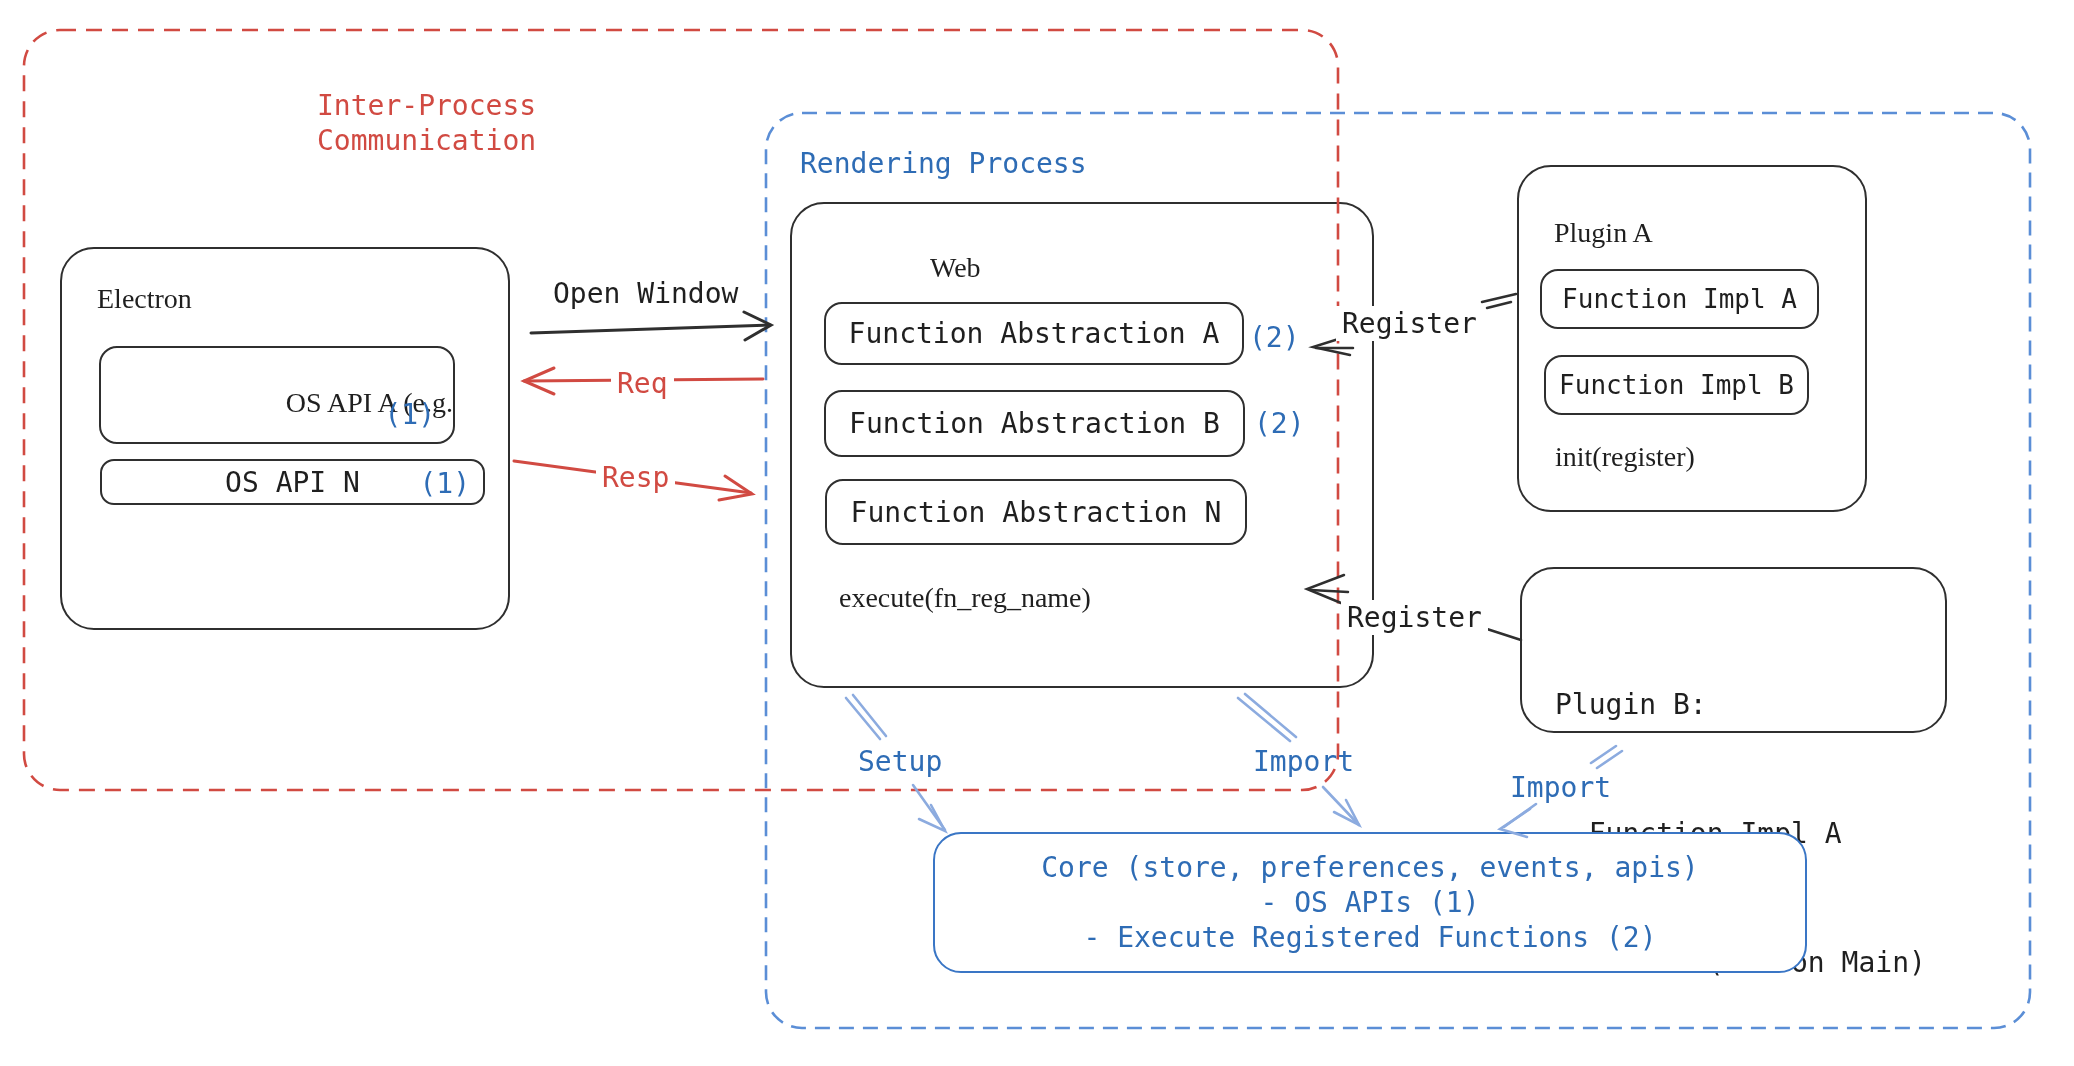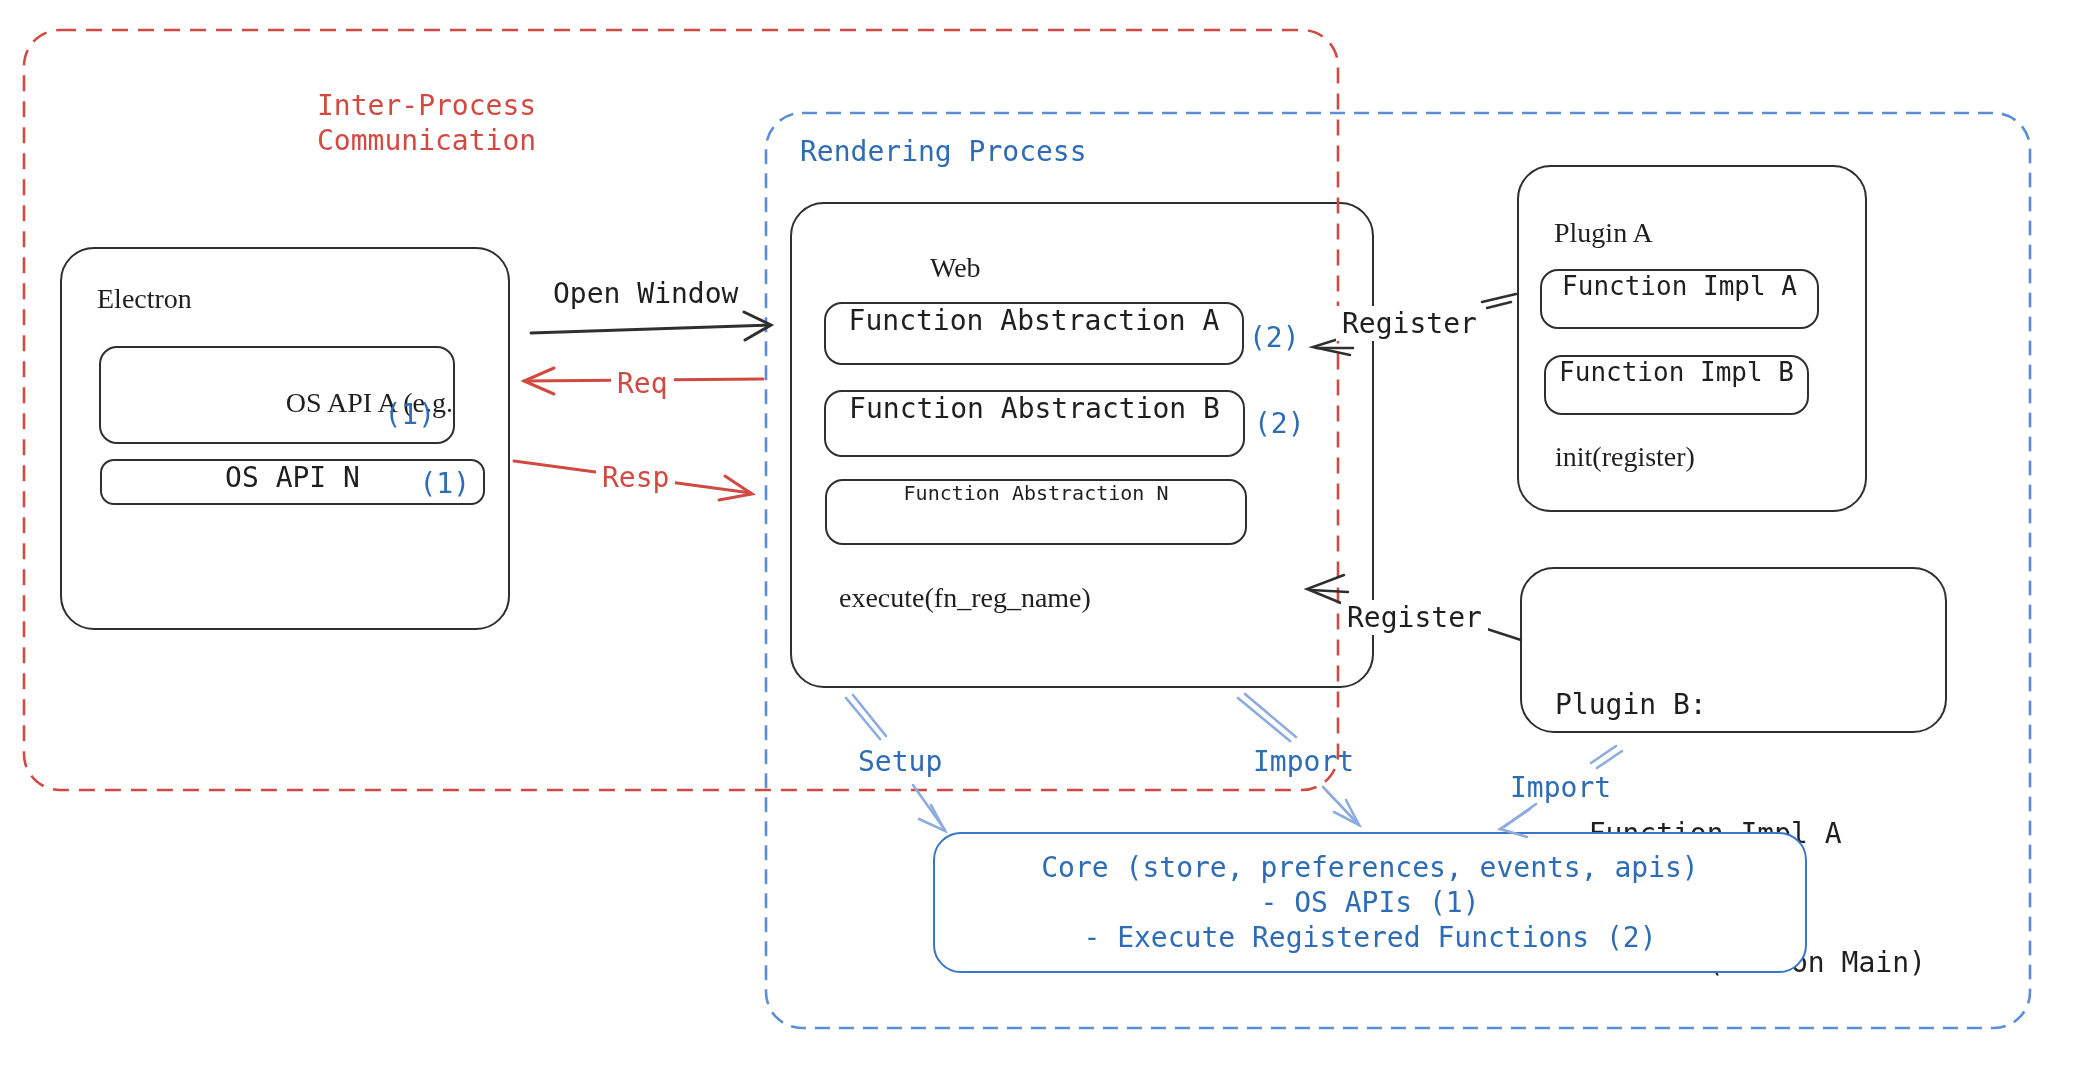--- a/index.html
+++ b/index.html
@@ -8,21 +8,21 @@
     font-family:"DejaVu Sans Mono","Liberation Mono",monospace;
     color:#1f1f1f;
   }
   .box{position:absolute;background:#ffffff;border:2.5px solid #2f2f2f;box-sizing:border-box;z-index:2;}
   .big{border-radius:34px;}
   .small{border-radius:18px;}
   .lbl{position:absolute;z-index:10;font-size:28px;line-height:35px;white-space:pre;}
   .red{color:#d14a42;}
   .blue{color:#2e6cb5;}
   .onwhite{background:#ffffff;padding:0 6px;}
-  .center-xy{display:flex;justify-content:center;}
+  .center-xy{display:flex;align-items:center;justify-content:center;}
   svg.overlay{position:absolute;left:0;top:0;z-index:5;pointer-events:none;}
   .badge{position:absolute;font-size:28px;color:#2e6cb5;z-index:3;}
   .inner-lbl{position:absolute;font-size:28px;line-height:35px;white-space:pre;font-family:Liberation Serif, serif;}
   .core-box{
     position:absolute;background:#ffffff;border:2.5px solid #3a76c5;border-radius:28px;
     box-sizing:border-box;z-index:2;display:flex;flex-direction:column;
     align-items:center;justify-content:center;text-align:center;
     color:#2e6cb5;font-size:28px;line-height:35px;
   }
   .pluginb-lines{position:absolute;left:33px;top:28px;font-size:28px;line-height:43px;white-space:pre;}
@@ -48,21 +48,21 @@
     <div class="inner-lbl" style="left:138px;top:46px;">Web</div>
     <div class="box small center-xy" style="left:32px;top:98px;width:420px;height:63px;border-width:2.2px;">
       <span style="font-size:28px;">Function Abstraction A</span>
     </div>
     <div class="badge" style="left:457px;top:117px;">(2)</div>
     <div class="box small center-xy" style="left:32px;top:186px;width:421px;height:67px;border-width:2.2px;">
       <span style="font-size:28px;">Function Abstraction B</span>
     </div>
     <div class="badge" style="left:462px;top:203px;">(2)</div>
     <div class="box small center-xy" style="left:33px;top:275px;width:422px;height:66px;border-width:2.2px;">
-      <span style="font-size:20px;">Function Abstraction N</span>
+      <span style="font-size:28px;">Function Abstraction N</span>
     </div>
     <div class="inner-lbl" style="left:47px;top:376px;">execute(fn_reg_name)</div>
   </div>
 
   <div class="box big" style="left:1517px;top:165px;width:350px;height:347px;">
     <div class="inner-lbl" style="left:35px;top:48px;">Plugin A</div>
     <div class="box small center-xy" style="left:21px;top:102px;width:279px;height:60px;border-width:2.2px;">
       <span style="font-size:26px;">Function Impl A</span>
     </div>
     <div class="box small center-xy" style="left:25px;top:188px;width:265px;height:60px;border-width:2.2px;">
@@ -136,21 +136,21 @@
     <g stroke="#8cabdf" stroke-width="2.6" fill="none" stroke-linecap="round">
       <path d="M1591 763 L1616 746"></path>
       <path d="M1597 768 L1622 751"></path>
       <path d="M1536 804 L1504 827"></path>
       <polyline points="1530,809 1500,829 1527,837"></polyline>
     </g>
   </svg>
 
   <div class="lbl red" style="left:317px;top:88px;white-space:pre-line;">Inter-Process
 Communication</div>
-  <div class="lbl blue" style="left:800px;top:134px;">Rendering Process</div>
+  <div class="lbl blue" style="left:800px;top:146px;">Rendering Process</div>
 
   <div class="lbl" style="left:553px;top:276px;">Open Window</div>
   <div class="lbl red onwhite" style="left:611px;top:366px;">Req</div>
   <div class="lbl red onwhite" style="left:596px;top:460px;">Resp</div>
 
   <div class="lbl onwhite" style="left:1336px;top:306px;">Register</div>
   <div class="lbl onwhite" style="left:1341px;top:600px;">Register</div>
 
   <div class="lbl blue" style="left:858px;top:744px;">Setup</div>
   <div class="lbl blue" style="left:1253px;top:744px;">Import</div>

